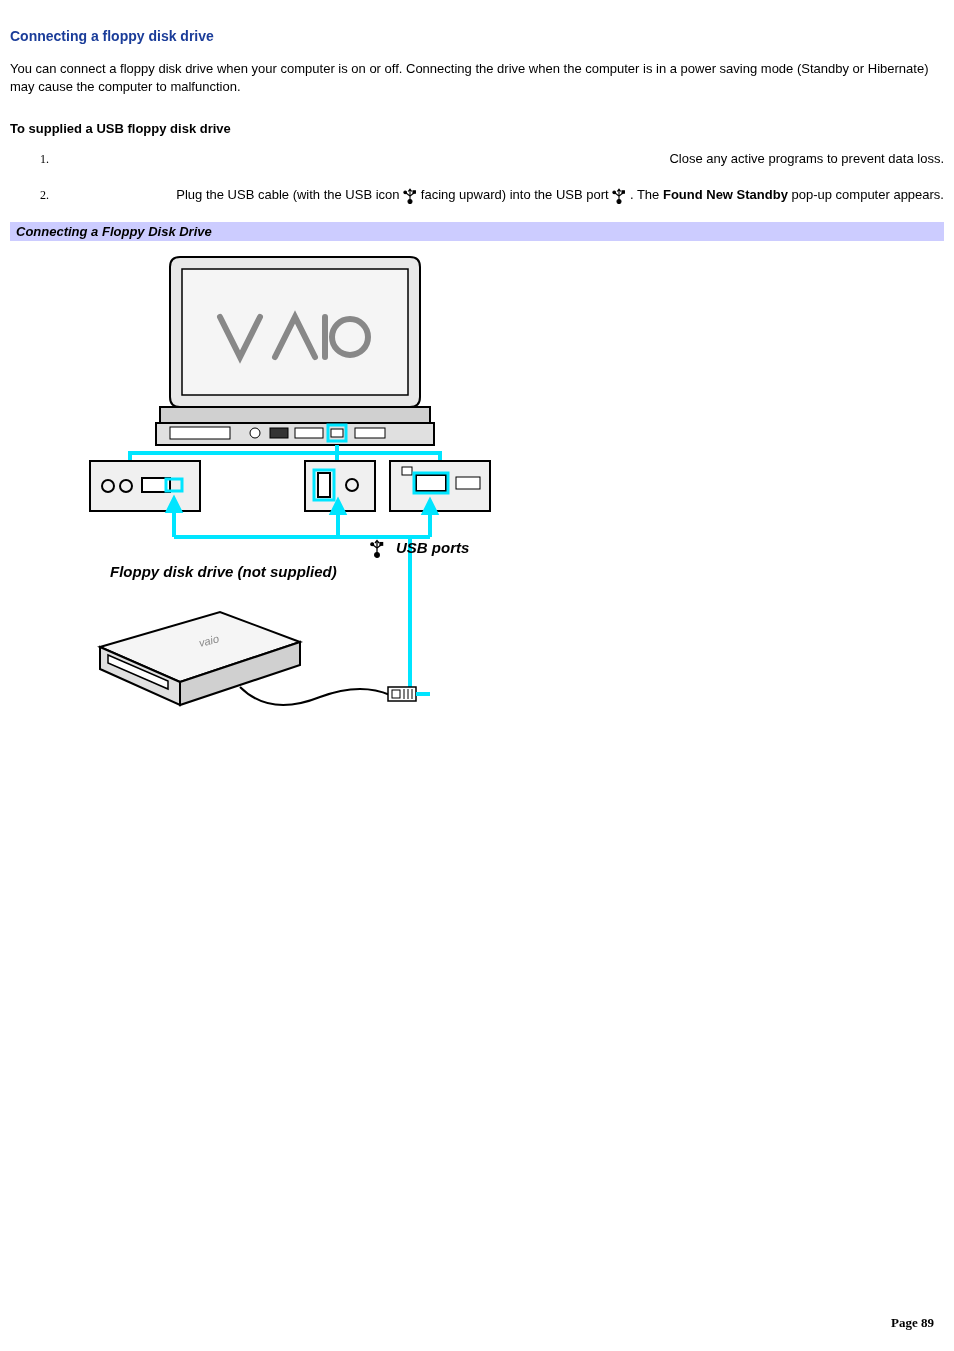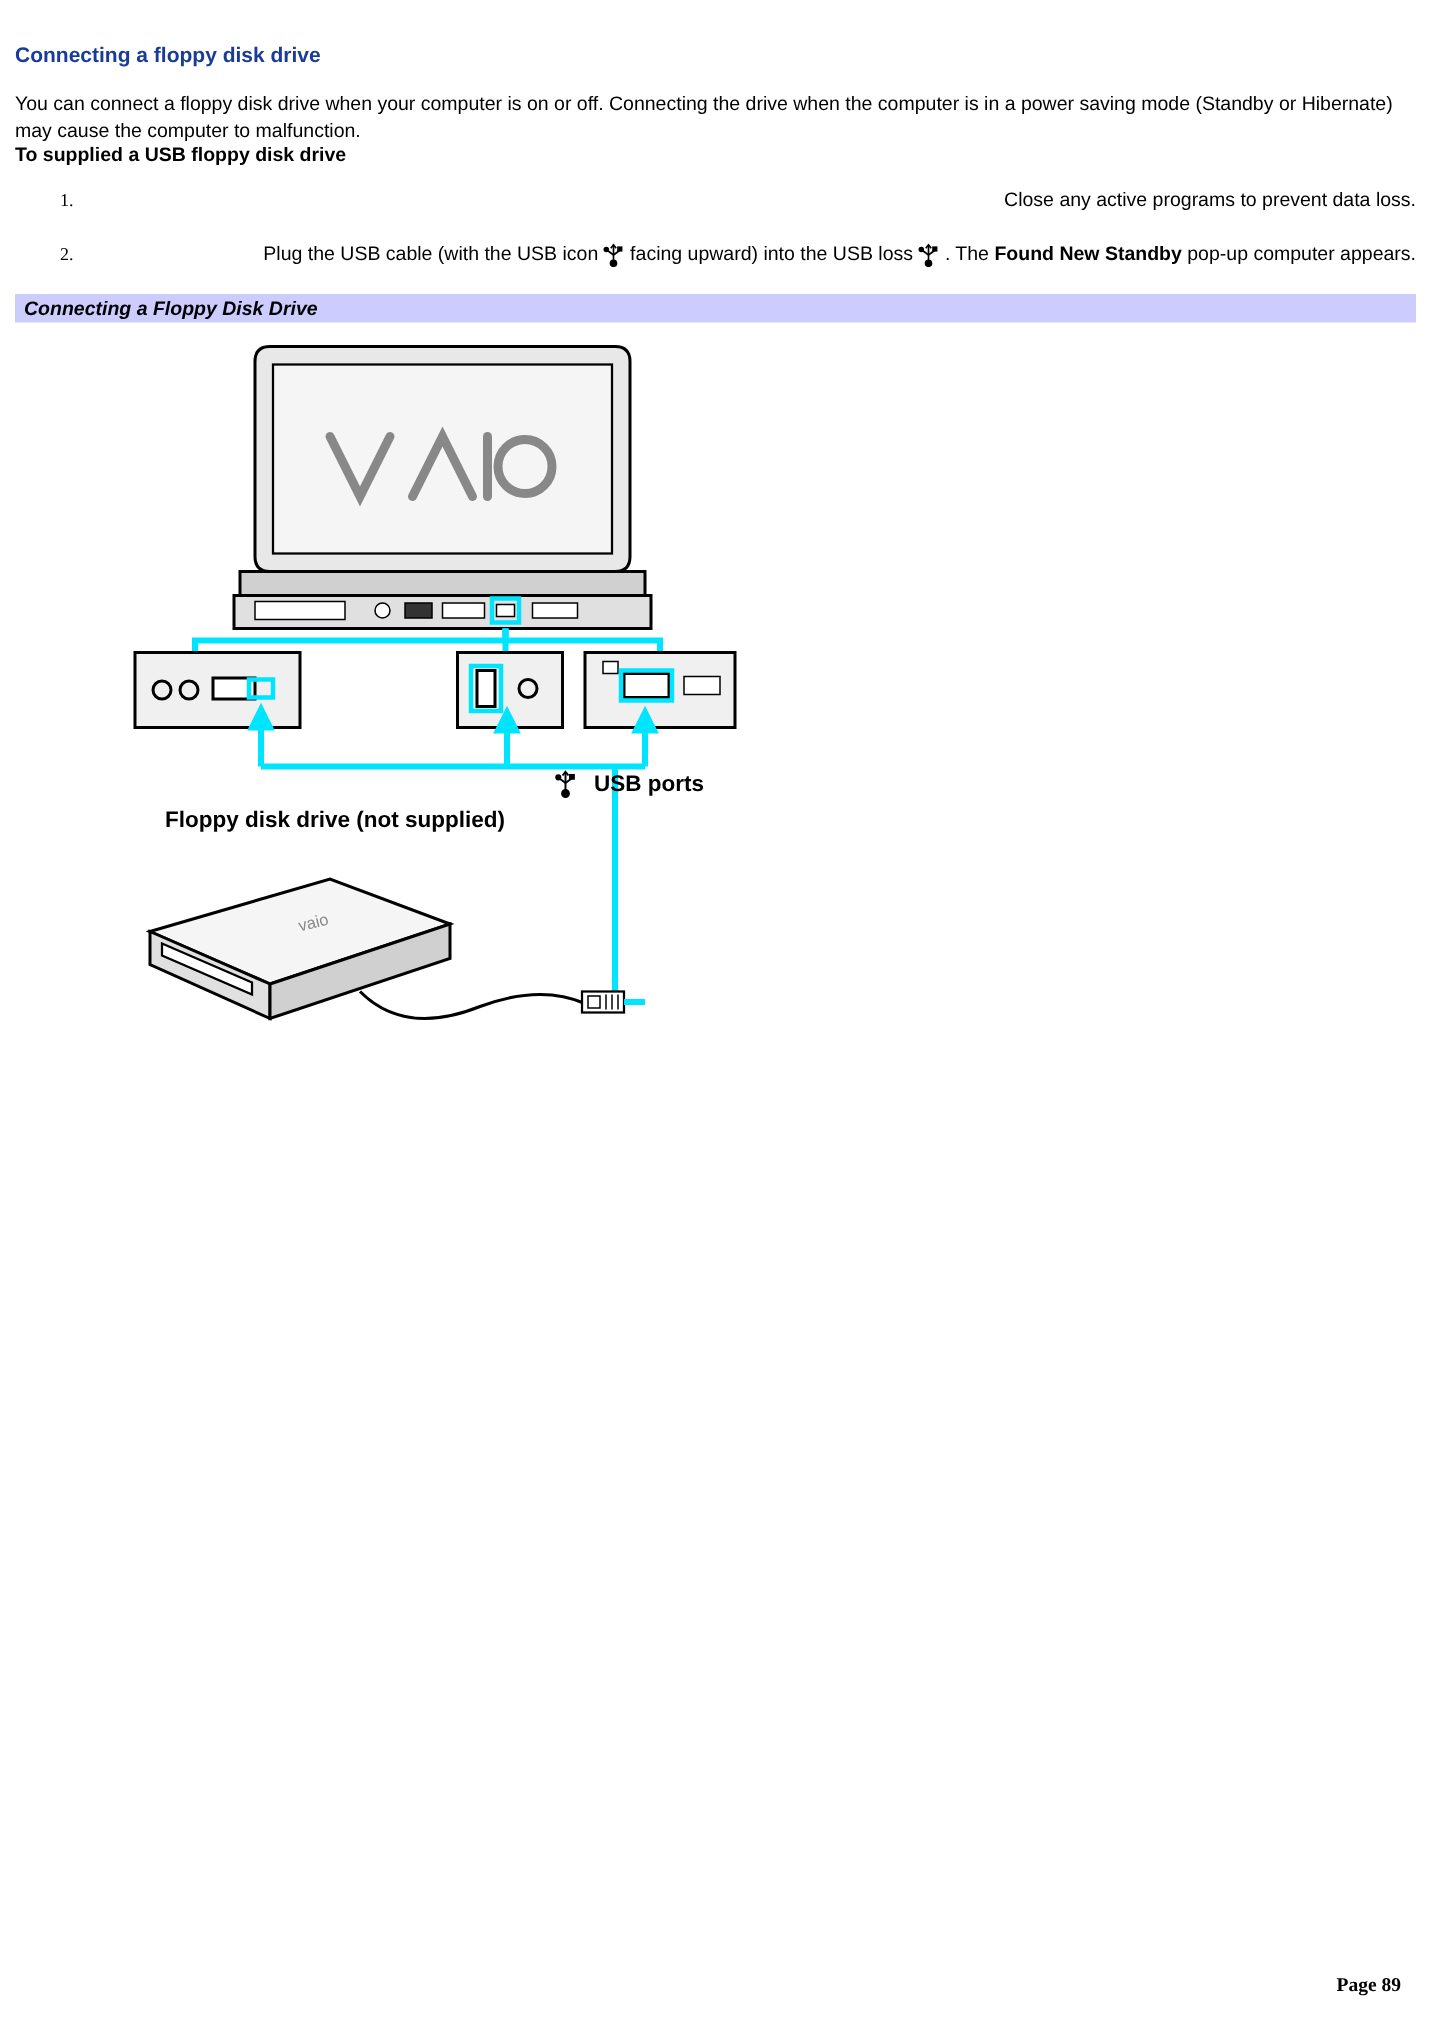--- a/index.html
+++ b/index.html
@@ -16,20 +16,21 @@
   .title {
     color: #1a3c99;
     font-weight: bold;
     font-size: 14px;
     margin-top: 18px;
     margin-bottom: 16px;
   }
   .intro {
     font-size: 13px;
     line-height: 1.35;
+    margin-bottom: 26px;
   }
   .subhead {
     font-weight: bold;
     font-size: 13px;
     margin-bottom: 14px;
   }
   ol {
     margin: 0 0 10px 0;
     padding-left: 42px;
     font-size: 13px;
@@ -54,20 +55,21 @@
     background: #ccccff;
     font-style: italic;
     font-weight: bold;
     font-size: 13px;
     padding: 2px 6px;
     margin-top: 4px;
   }
   .figure {
     margin-top: 6px;
     margin-left: 60px;
+    font-style: italic;
   }
   .page-num {
     position: absolute;
     bottom: 20px;
     right: 20px;
     font-family: "Times New Roman", serif;
     font-size: 13px;
     font-weight: bold;
     text-align: center;
   }
@@ -92,21 +94,21 @@
           <circle cx="7" cy="13.5" r="2" fill="#000"></circle>
           <line x1="7" y1="13" x2="7" y2="2"></line>
           <path d="M7 8 L3 5"></path>
           <circle cx="2.2" cy="4.3" r="1.3" fill="#000"></circle>
           <path d="M7 8 L11 5"></path>
           <rect x="10" y="2.8" width="2.4" height="2.4" fill="#000"></rect>
           <path d="M5.2 3.5 L7 1.2 L8.8 3.5"></path>
         </g>
       </svg>
     </span>
-    <span> facing upward) into the USB loss </span>
+    <span> facing upward) into the USB port </span>
     <span class="usb-icon">
       <svg viewBox="0 0 14 16" width="14" height="16">
         <g stroke="#000" stroke-width="1.1" fill="none">
           <circle cx="7" cy="13.5" r="2" fill="#000"></circle>
           <line x1="7" y1="13" x2="7" y2="2"></line>
           <path d="M7 8 L3 5"></path>
           <circle cx="2.2" cy="4.3" r="1.3" fill="#000"></circle>
           <path d="M7 8 L11 5"></path>
           <rect x="10" y="2.8" width="2.4" height="2.4" fill="#000"></rect>
           <path d="M5.2 3.5 L7 1.2 L8.8 3.5"></path>

